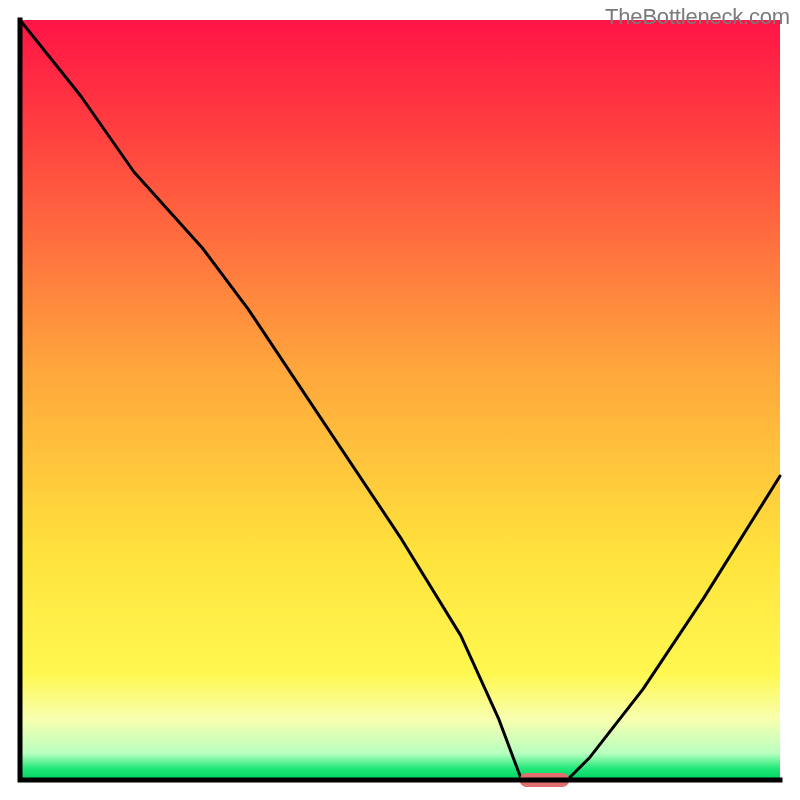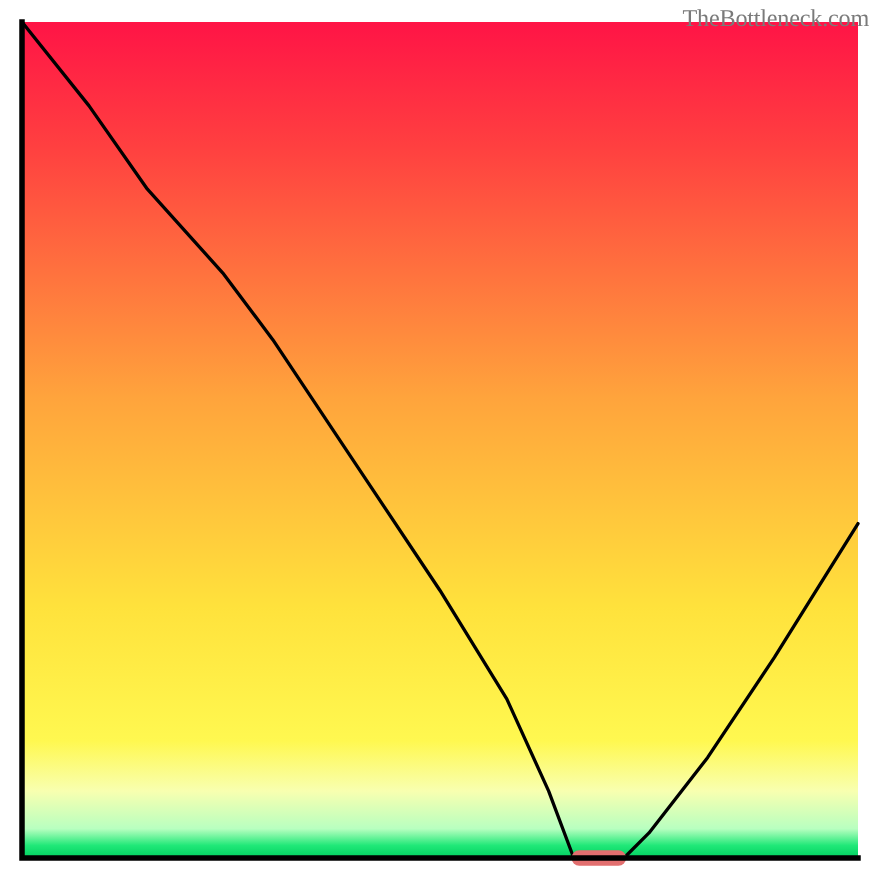--- a/index.html
+++ b/index.html
@@ -8,21 +8,20 @@
     width: 800px;
     height: 800px;
     overflow: hidden;
     background: #fff;
     font-family: Arial, Helvetica, sans-serif;
   }
   .container {
     position: relative;
     width: 800px;
     height: 800px;
-    font-family: Liberation Serif, serif;
   }
   .watermark {
     position: absolute;
     top: 4px;
     right: 10px;
     font-size: 22px;
     font-weight: 400;
     color: #7a7a7a;
     letter-spacing: -0.2px;
     z-index: 3;

